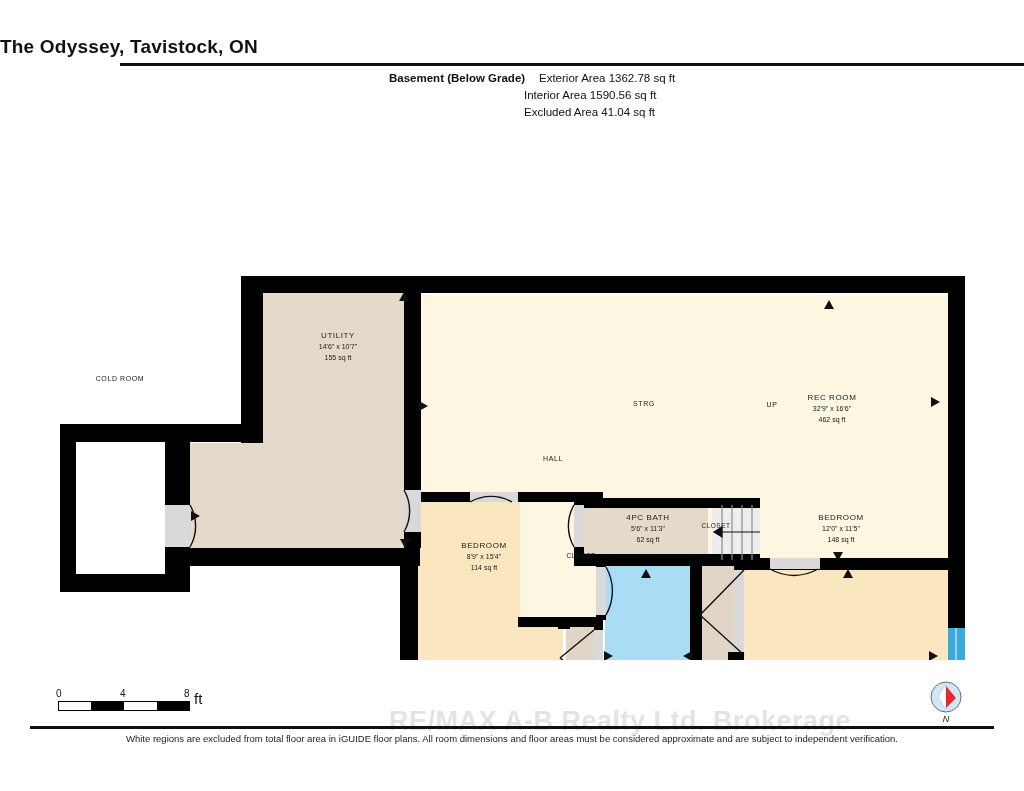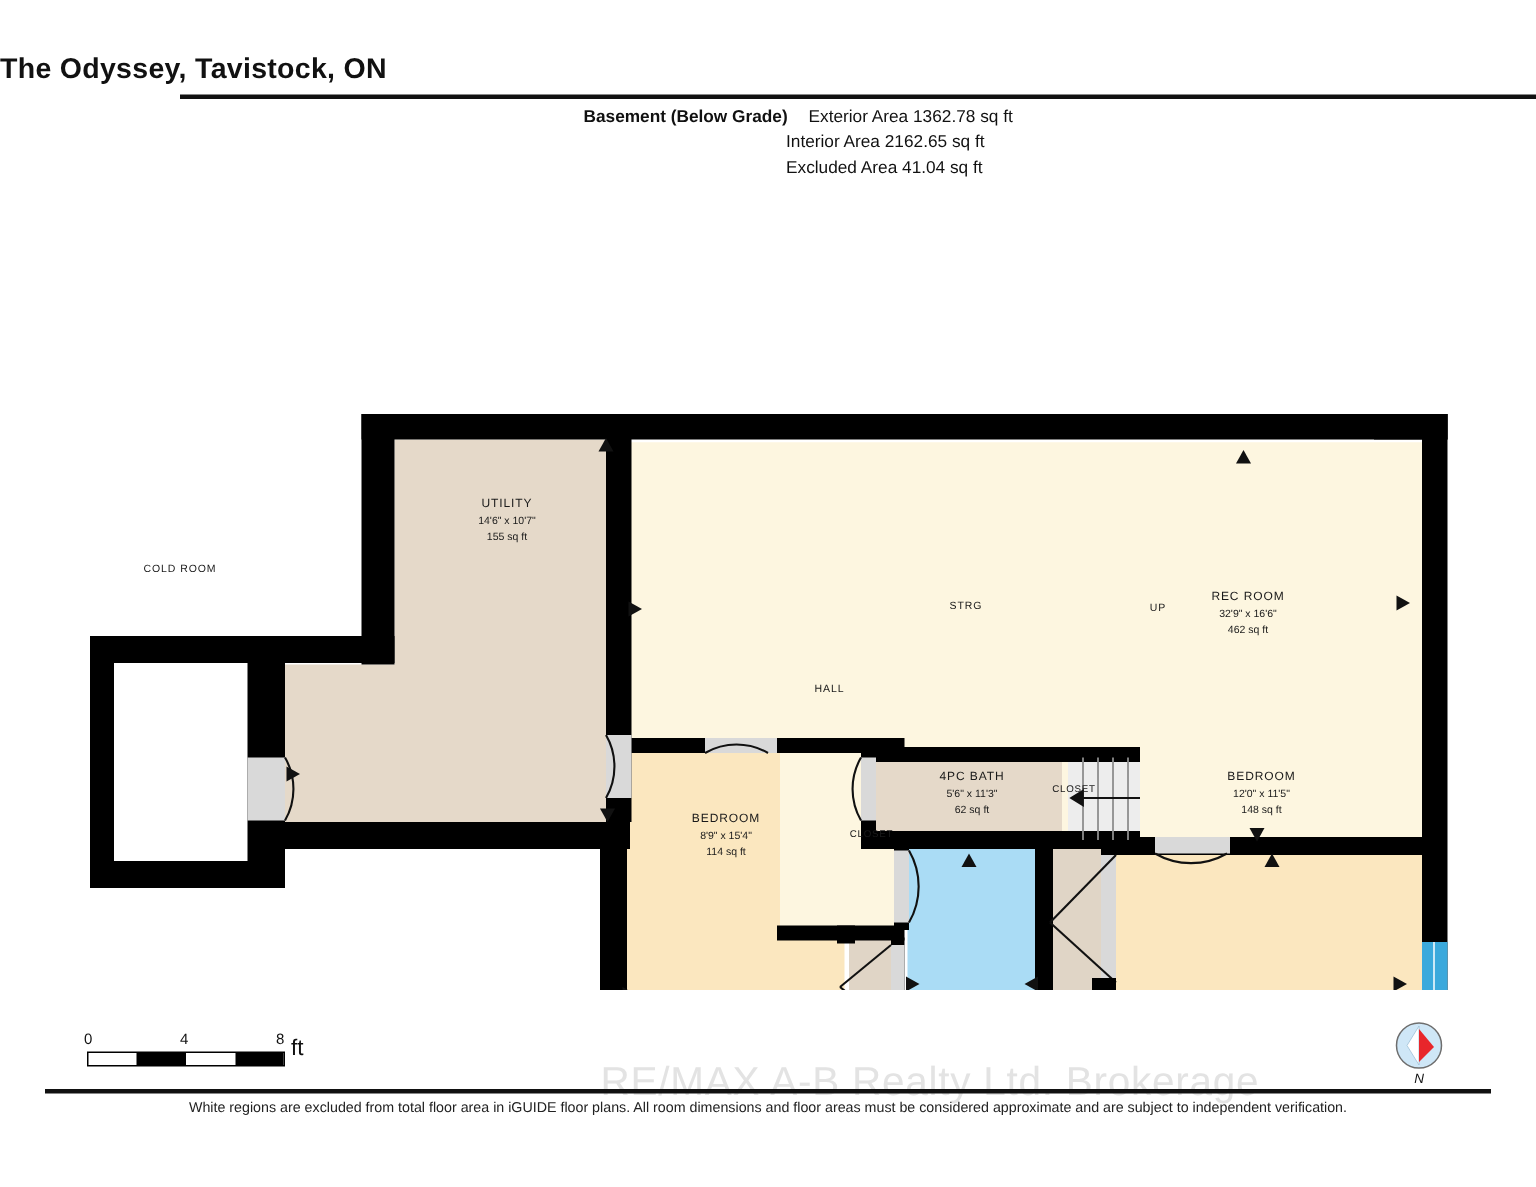--- a/index.html
+++ b/index.html
@@ -42,41 +42,41 @@
   .scale{position:absolute;left:58px;top:688px;}
   .scale .bar{position:relative;width:132px;height:10px;border:1px solid #000;box-sizing:border-box;background:#fff;}
   .scale .seg{position:absolute;top:0;height:8px;background:#000;}
   .scale .ticks{position:relative;height:13px;width:150px;font-size:10px;}
   .scale .ticks span{position:absolute;top:0;}
   .scale .ftlabel{position:absolute;left:136px;top:2px;font-size:15px;text-align:center;}
 
   .prepared{position:absolute;left:0;right:0;top:699px;text-align:center;font-size:10px;color:#222;}
 
   .watermark{position:absolute;left:300px;top:706px;width:640px;text-align:center;
-      font-size:27px;font-weight:normal;color:#e3e3e3;white-space:nowrap;letter-spacing:.5px;}
+      font-size:27px;font-weight:bold;color:#e3e3e3;white-space:nowrap;letter-spacing:.5px;}
 
   .footrule{position:absolute;left:30px;right:30px;top:726px;height:3px;background:#111;}
   .disclaimer{position:absolute;left:0;right:0;top:733px;text-align:center;font-size:9.5px;color:#222;}
 
   .compass{position:absolute;left:925px;top:678px;width:42px;height:48px;}
   .compass .nlabel{position:absolute;left:0;right:0;top:36px;text-align:center;font-size:9px;font-style:italic;}
 </style>
 </head>
 <body>
 
 <div class="page">
 
 
   <div class="title">The Odyssey, Tavistock, ON</div>
   <div class="hrule"></div>
 
   <div class="meta">
     <div class="lbl">Basement (Below Grade)</div>
     <div class="v1">Exterior Area 1362.78 sq ft</div>
-    <div class="v2">Interior Area 2162.65 sq ft</div>
+    <div class="v2">Interior Area 1590.56 sq ft</div>
     <div class="v3">Excluded Area 41.04 sq ft</div>
   </div>
 
   <svg id="plan" viewBox="0 0 1024 530">
 
     <path fill="#fdf6e0" d="M418,165 L948,165 L948,306 L772,306 L772,306 L948,306 L948,430 L772,430 L772,306 L418,306 Z"></path>
     <rect x="418" y="165" width="530" height="265" fill="#fdf6e0"></rect>
 
     <path fill="#e5d9c9" d="M263,163 L404,163 L404,418 L190,418 L190,313 L263,313 Z"></path>
 

